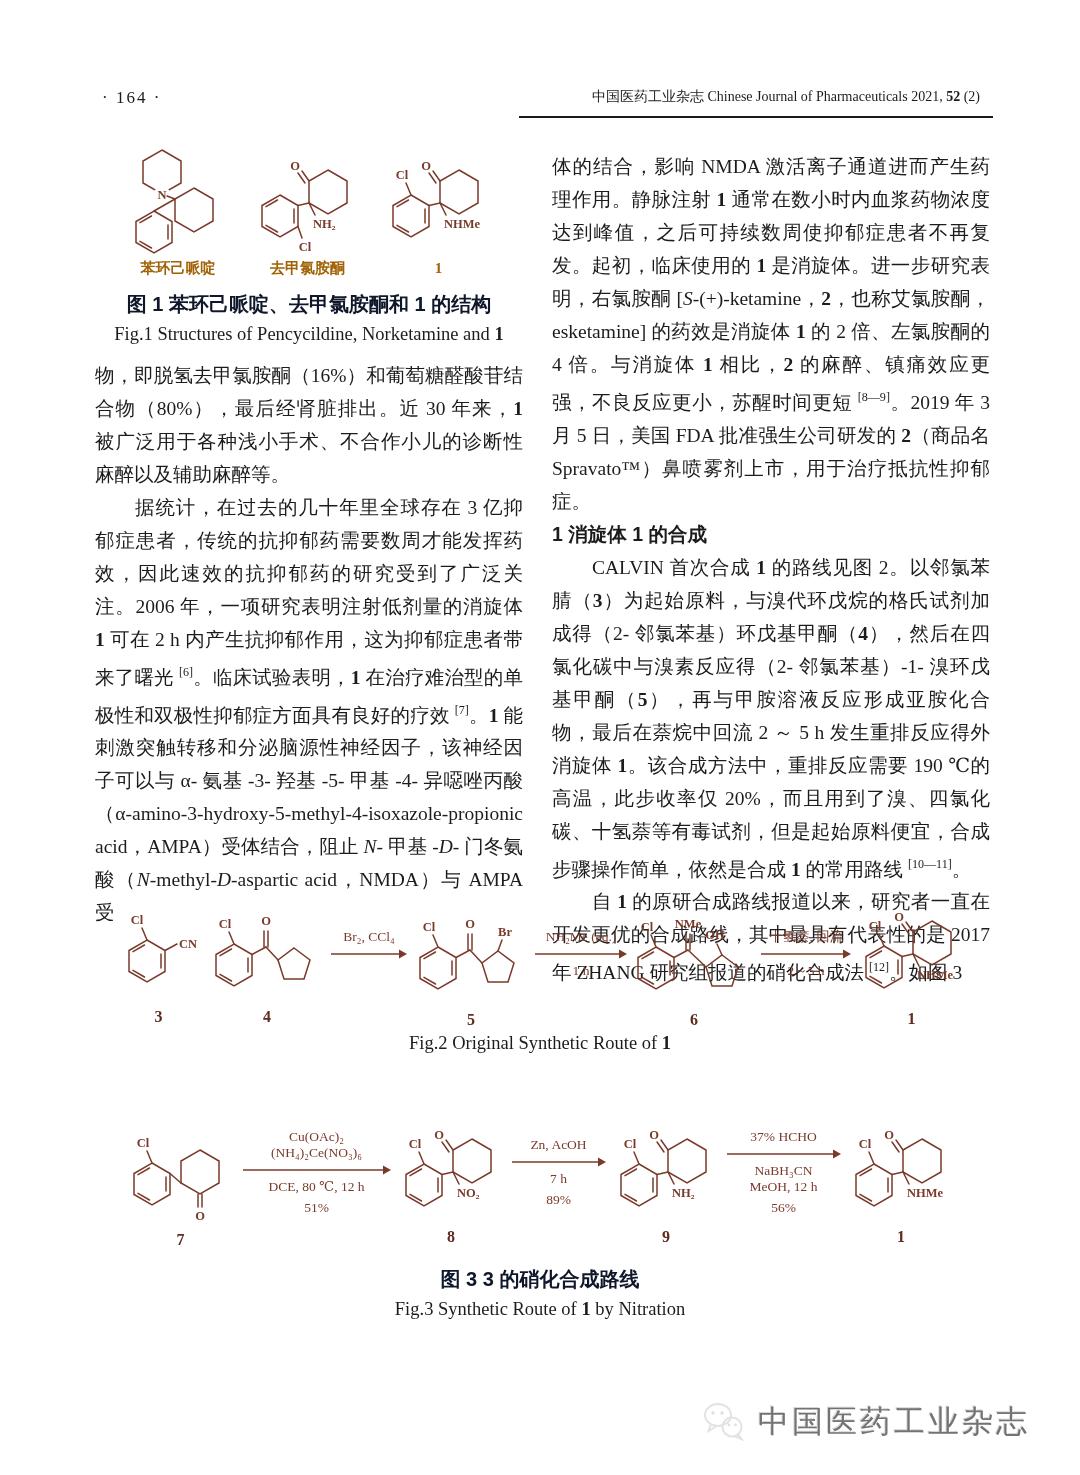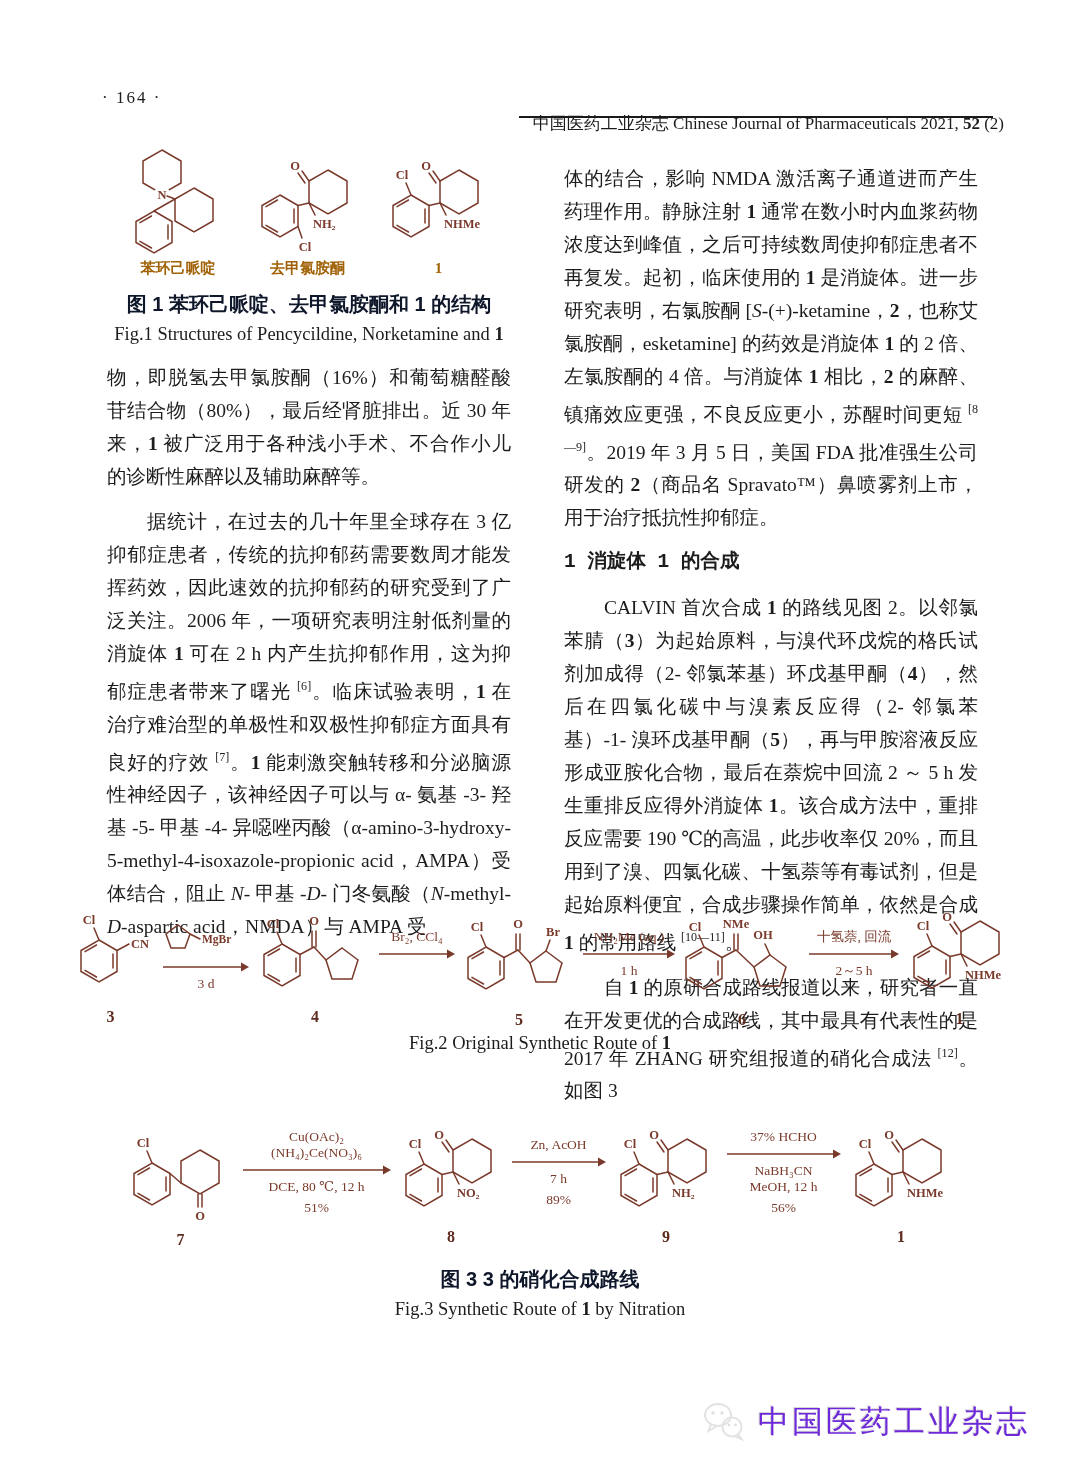--- a/index.html
+++ b/index.html
@@ -2,32 +2,32 @@
 <html><head>
 <meta charset="utf-8">
 <style>
   html,body{margin:0;padding:0;}
   body{
     width:1080px;height:1475px;position:relative;background:#ffffff;
     font-family:"Liberation Serif","DejaVu Serif",serif;color:#1c1c1c;
     overflow:hidden;
   }
   .page-num{position:absolute;left:102px;top:88px;font-size:17px;letter-spacing:2px;}
-  .journal{position:absolute;top:88px;right:76px;font-size:17px;margin-top:24px;}
+  .journal{position:absolute;top:88px;right:100px;font-size:14px;}
   .header-rule{position:absolute;left:519px;top:116px;width:474px;height:2px;background:#1a1a1a;}
 
   .col{position:absolute;font-size:19.5px;line-height:33px;text-align:justify;}
   .col-left{left:95px;top:146px;width:428px;}
   .col-right{left:552px;top:150px;width:438px;}
-  p.body{margin:12px;}
+  p.body{margin:0;}
   p.indent{text-indent:2.05em;}
   sup{font-size:.62em;}
 
   .sec-heading{
-    font-family:Liberation Mono, monospace;
+    font-family:Liberation Sans, sans-serif;
     font-weight:bold;font-size:19.5px;line-height:33px;text-align:left;
   }
 
   
   .fig1{margin-bottom:10px;}
   .fig1-row{display:flex;justify-content:center;align-items:flex-end;gap:16px;}
   .fig1-item{display:flex;flex-direction:column;align-items:center;}
   .fig1-label{font-size:15px;font-weight:bold;color:#a16207;margin-top:3px;line-height:18px;
     font-family:"Liberation Serif","DejaVu Serif",serif;text-align:center;}
   .fig-caption-zh{text-align:center;font-family:"Liberation Sans","DejaVu Sans",sans-serif;
@@ -50,21 +50,21 @@
   .rxn{display:flex;flex-direction:column;align-items:center;margin:0 2px 26px 2px;color:#7a3a2b;}
   .rxn .txt{font-size:13.5px;line-height:16px;text-align:center;white-space:nowrap;
     font-family:"Liberation Serif","DejaVu Serif",serif;}
   .rxn .pct{margin-top:5px;}
   .rxn svg{display:block;margin:3px 0;}
   .rxn svg line{stroke:currentColor;stroke-width:1.6px;}
   .rxn svg .head{fill:currentColor;stroke:none;}
 
   
   .watermark{position:absolute;right:50px;top:1400px;display:flex;align-items:center;gap:10px;}
-  .watermark-text{font-size:31px;letter-spacing:3px;color:#6d28d9;
+  .watermark-text{font-size:31px;letter-spacing:3px;color:#737373;
     text-shadow:1px 1px 0 #ffffff,-1px -1px 0 #d5d5d5;
     font-family:"Liberation Sans","DejaVu Sans",sans-serif;}
 </style>
 </head>
 <body>
 
 <svg width="0" height="0" style="position:absolute" aria-hidden="true">
   <defs>
     <g id="benzH" stroke="currentColor" fill="none" stroke-width="1.5" stroke-linecap="round">
       <path d="M0 -21 L18 -10.5 L18 10.5 L0 21 L-18 10.5 L-18 -10.5 Z"></path>
@@ -158,32 +158,20 @@
       <svg class="struct" width="95" height="96" viewBox="0 0 95 96">
         <use href="#benzH" x="36" y="52"></use>
         <line x1="36" y1="31" x2="31" y2="19"></line>
         <text x="26" y="15" text-anchor="middle">Cl</text>
         <line x1="54" y1="41.5" x2="66" y2="35"></line>
         <text x="68" y="39">CN</text>
       </svg>
       <div class="cnum">3</div>
     </div>
 
-    <div class="rxn">
-      <svg class="struct" width="92" height="36" viewBox="0 0 92 36">
-        <path d="M18 6 L30 15 L25 29 L11 29 L6 15 Z"></path>
-        <line x1="30" y1="15" x2="40" y2="20"></line>
-        <text x="42" y="24" style="font-size:11.5px">MgBr</text>
-      </svg>
-      <svg width="88" height="12">
-        <line x1="1" y1="6" x2="79" y2="6"></line>
-          <path class="head" d="M79 1.5 L87 6 L79 10.5 Z"></path>
-      </svg>
-      <div class="txt">3 d</div>
-    </div>
 
     <div class="cpd">
       <svg class="struct" width="122" height="96" viewBox="0 0 122 96">
         <use href="#benzH" x="28" y="56"></use>
         <line x1="28" y1="35" x2="23" y2="23"></line>
         <text x="19" y="19" text-anchor="middle">Cl</text>
         <line x1="46" y1="45.5" x2="60" y2="38"></line>
         <line x1="58" y1="38" x2="58" y2="22"></line>
         <line x1="62" y1="38" x2="62" y2="22"></line>
         <text x="60" y="16" text-anchor="middle">O</text>

